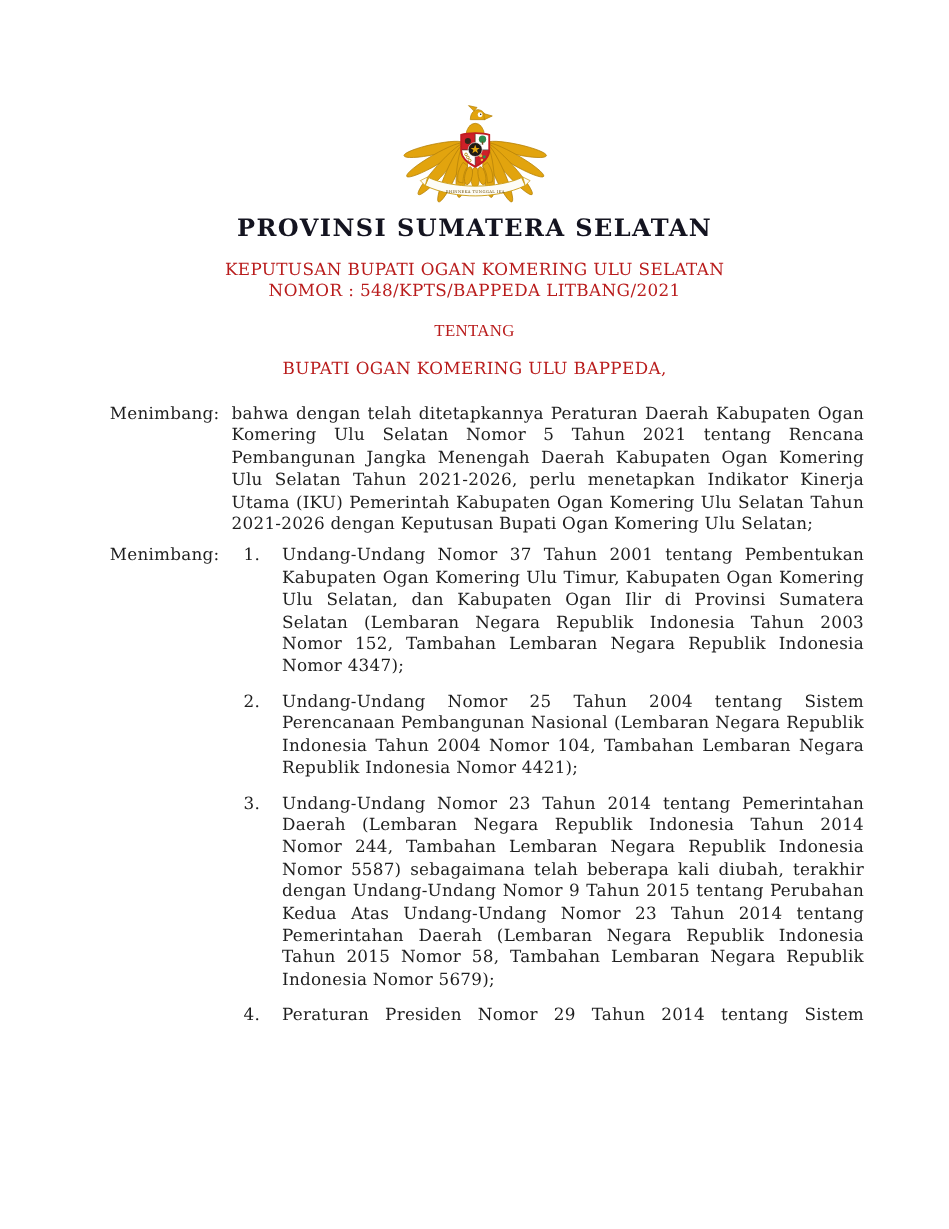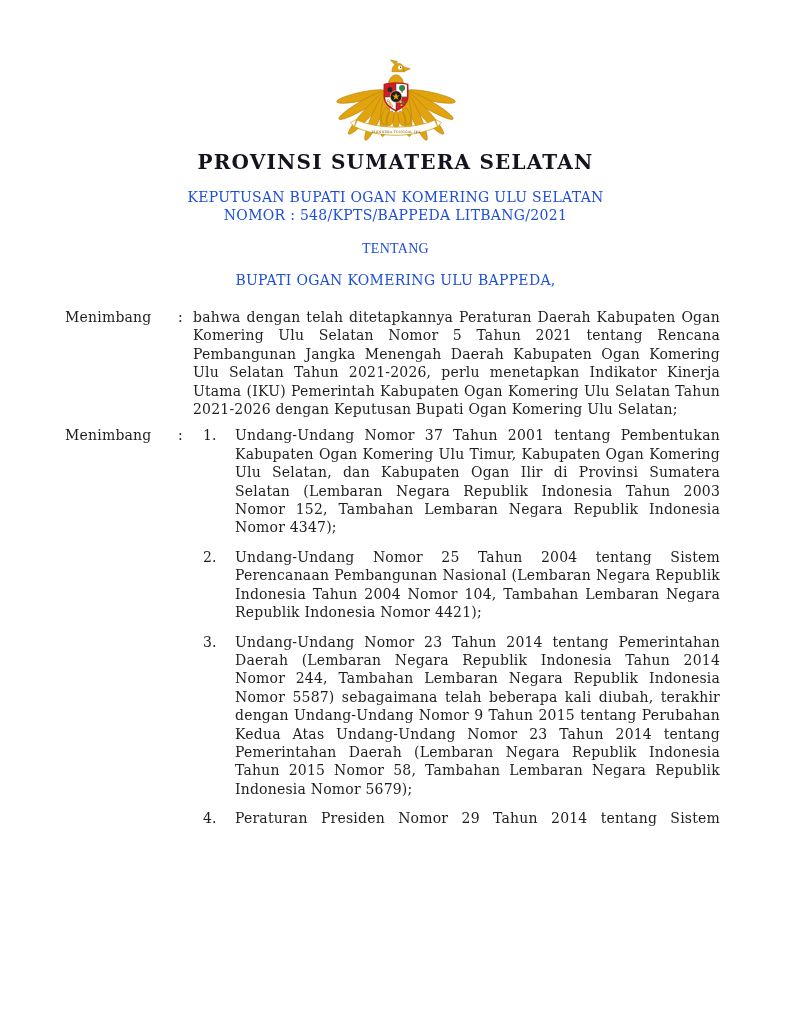--- a/index.html
+++ b/index.html
@@ -8,20 +8,21 @@
     background: #ffffff;
     font-family: "DejaVu Serif", "Liberation Serif", serif;
     color: #1e1e1e;
     -webkit-font-smoothing: antialiased;
   }
   .page {
     position: relative;
     width: 791px; height: 828px;
     overflow: hidden;
     background: #ffffff;
+    margin-top: 28px;
   }
   .emblem-wrap {
     padding-top: 36px;
     text-align: center;
     height: 108px;
   }
   .emblem-wrap svg { display: inline-block; }
   .province-title {
     margin: 6px 0 0 0;
     text-align: center;
@@ -29,38 +30,38 @@
     font-weight: bold;
     letter-spacing: 1.2px;
     line-height: 24px;
     color: #141420;
   }
   .center-block {
     text-align: center;
     font-size: 14px;
     line-height: 18px;
     letter-spacing: 0.3px;
-    color: #1d4ed8;
+    color: #b91c1c;
   }
   .decree-block   { margin-top: 14px; }
   .tentang-block  { margin-top: 16px; font-family: Liberation Serif, serif; }
   .subject-block  { margin-top: 14px; }
   .issuer-block   { margin-top: 13px; }
 
   .clauses { margin-top: 19px; }
   .clause {
     display: grid;
     grid-template-columns: 113px 15px 527px;
     margin-left: 65px;
     font-size: 14px;
     line-height: 18.4px;
     letter-spacing: 0.2px;
   }
   .clause + .clause { margin-top: 8px; }
-  .clause-label { text-align: left; }
+  .clause-label { text-align: right; }
   .clause-colon { text-align: left; }
   .clause-text  { text-align: justify; }
 
   .legal-item {
     display: grid;
     grid-template-columns: 42px 1fr;
     margin-bottom: 11px;
   }
   .legal-item:last-child { margin-bottom: 0; }
   .legal-item .num { padding-left: 10px; }

